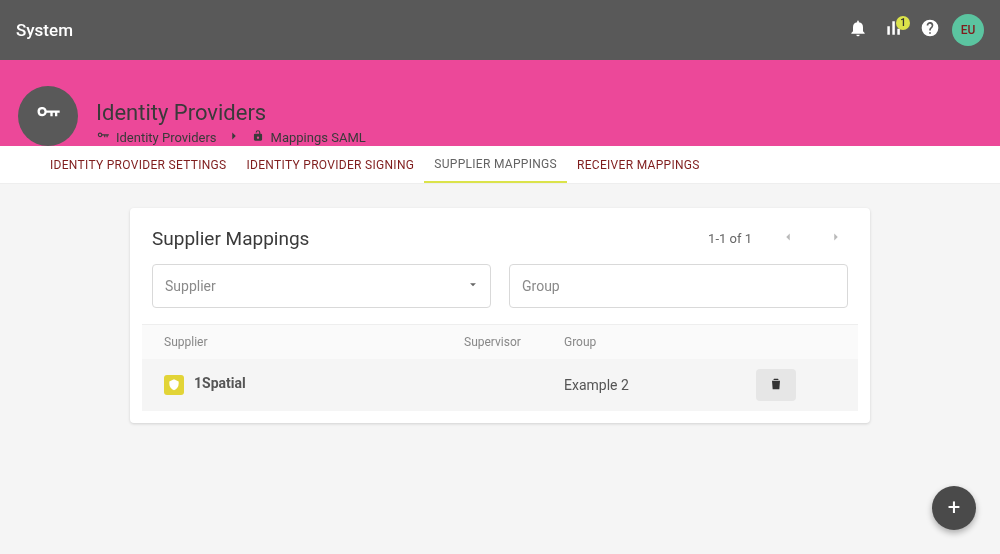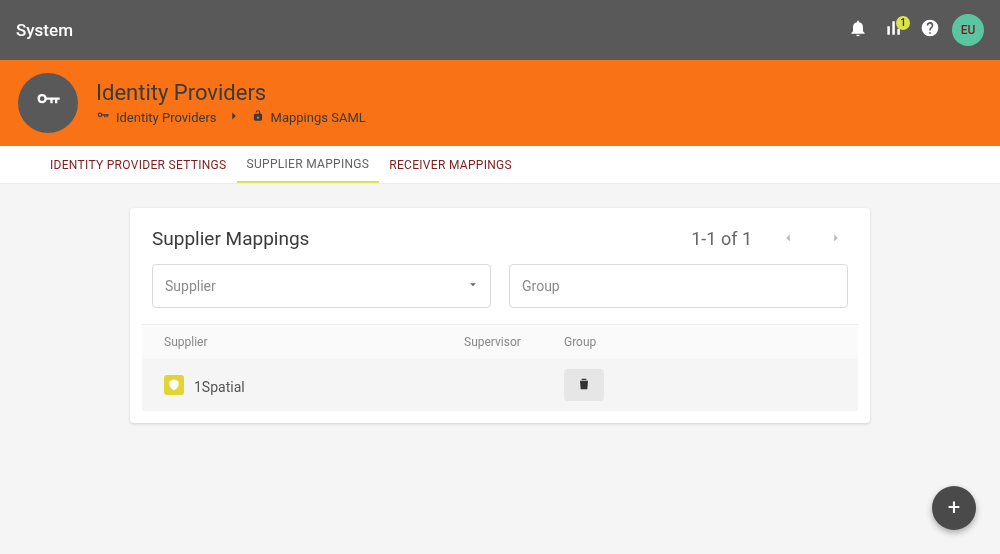--- a/index.html
+++ b/index.html
@@ -64,24 +64,24 @@
     font-weight: 500;
     display: inline-flex;
     align-items: center;
     justify-content: center;
     margin-left: 4px;
     cursor: pointer;
   }
 
   
   .hero {
-    background: #f97316;
+    background: #ec4899;
     height: 86px;
     display: flex;
-    align-items: center;
+    align-items: flex-end;
     padding: 0 18px;
   }
   .hero .circle {
     width: 60px;
     height: 60px;
     border-radius: 50%;
     background: #595959;
     display: flex;
     align-items: center;
     justify-content: center;
@@ -150,21 +150,21 @@
   .card-title {
     font-size: 19px;
     color: #3a3a3a;
     font-weight: 400;
     flex: 1;
   }
   .pager {
     display: flex;
     align-items: center;
     gap: 24px;
-    font-size: 18px;
+    font-size: 13px;
     color: #666;
   }
   .pager .nav {
     width: 24px; height: 24px;
     display: inline-flex; align-items: center; justify-content: center;
     cursor: pointer;
     opacity: 0.45;
   }
   .pager .nav svg { width: 14px; height: 14px; fill: #666; }
 
@@ -206,21 +206,21 @@
   .trow {
     display: grid;
     grid-template-columns: 300px 100px 1fr 80px;
     align-items: center;
     padding: 10px 22px;
     margin: 0 12px 12px 12px;
     background: #f5f5f5;
     font-size: 14px;
     color: #555;
   }
-  .supplier-cell { display: flex; align-items: flex-end; gap: 10px; }
+  .supplier-cell { display: flex; align-items: flex-start; gap: 10px; font-weight: bold; }
   .supplier-logo {
     width: 20px; height: 20px; background: #e2d437;
     border-radius: 3px;
     display: inline-flex; align-items: center; justify-content: center;
     color: #fff; font-size: 11px; font-weight: bold;
   }
   .trash-btn {
     width: 40px; height: 32px;
     background: #e6e6e6;
     border-radius: 4px;
@@ -312,20 +312,21 @@
             </svg>
         </span>
         <span>Mappings SAML</span>
       </span>
     </div>
   </div>
 </div>
 
 <div class="tabbar">
   <div class="tab">IDENTITY PROVIDER SETTINGS</div>
+  <div class="tab">IDENTITY PROVIDER SIGNING</div>
   <div class="tab active">SUPPLIER MAPPINGS</div>
   <div class="tab">RECEIVER MAPPINGS</div>
 
 </div>
 
 <div class="main">
   <div class="card">
 
     <div class="card-header">
       <div class="card-title">Supplier Mappings</div>
@@ -372,20 +373,21 @@
     <div class="trow">
       <div class="supplier-cell">
         <span class="supplier-logo">
           <svg viewBox="0 0 24 24" width="14" height="14">
               <path fill="#fff" d="M12 2 4 6v4c0 5 3.4 9.7 8 11 4.6-1.3 8-6 8-11V6z"></path>
             </svg>
         </span>
         <span>1Spatial</span>
       </div>
       <div></div>
+      <div>Example 2</div>
       <div>
         <div class="trash-btn">
           <span>
             <svg viewBox="0 0 24 24">
                 <path d="M6 7h12l-1 13H7zM9 4h6l1 2H8z"></path>
               </svg>
           </span>
         </div>
       </div>
     </div>

